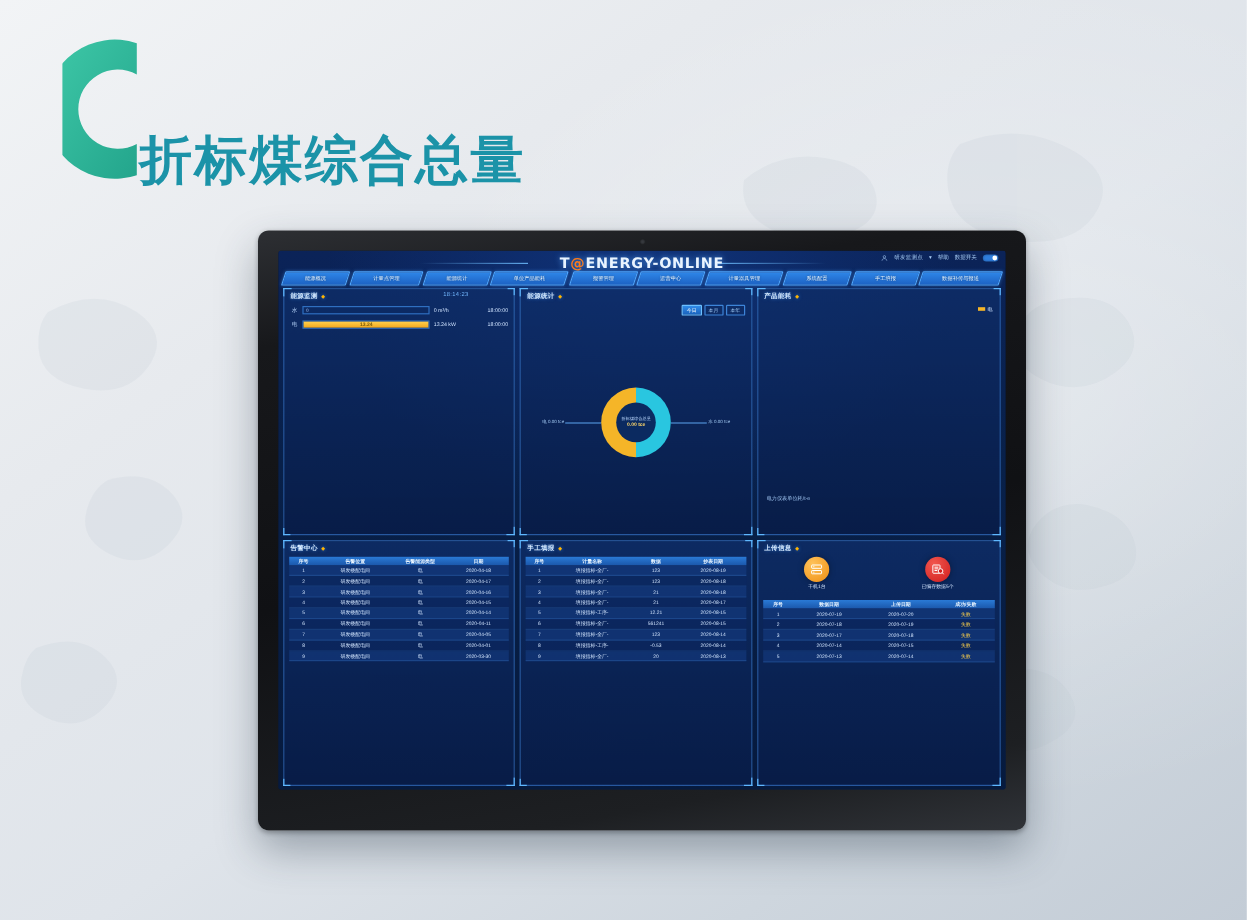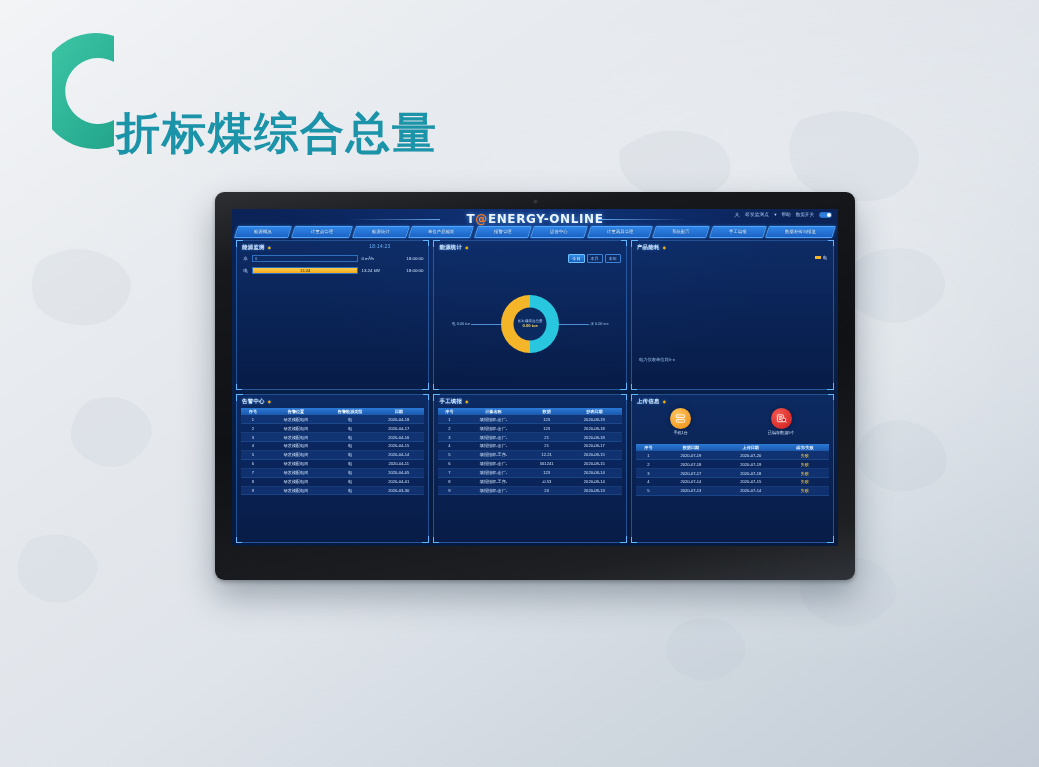--- a/index.html
+++ b/index.html
@@ -22,21 +22,21 @@
     position:absolute; left:64px; top:23px;
     font-size:46px; color:#3a4046; letter-spacing:.2px;
     font-family:"DejaVu Sans", sans-serif; font-weight:400; white-space:nowrap;
   }
   .brand-cn {
     position:absolute; left:64px; top:80px;
     font-size:44px; color:#1b93a8; font-weight:bold; letter-spacing:2px; white-space:nowrap;
   }
 
   
-  .monitor { position:absolute; left:215px; top:192px; width:640px; height:388px; }
+  .monitor { position:absolute; left:215px; top:192px; width:640px; height:500px; }
   .bezel {
     position:absolute; inset:0; border-radius:9px;
     background: linear-gradient(170deg,#2d2f33 0%, #17181b 16%, #101114 52%, #1d1f22 88%, #303338 100%);
     box-shadow: 0 16px 34px rgba(40,55,70,.38), 0 2px 4px rgba(0,0,0,.3);
     padding:17px 17px 34px 17px;
   }
   .webcam { position:absolute; left:50%; top:7px; width:5px; height:5px; margin-left:-2.5px;
             border-radius:50%; background:#3a3d42; box-shadow:inset 0 0 2px #000; }
   .screen { position:relative; width:100%; height:100%; overflow:hidden;
             background:#071a3e; border-radius:2px; }

